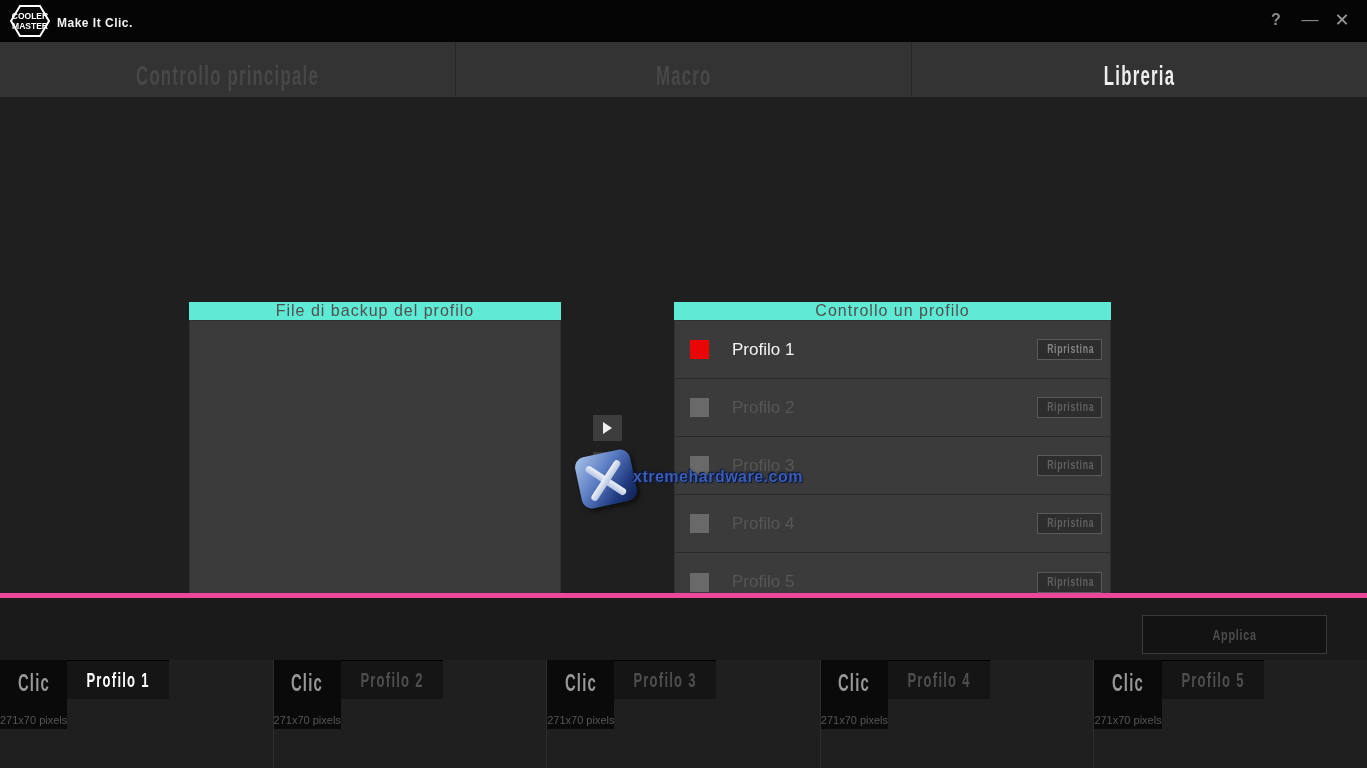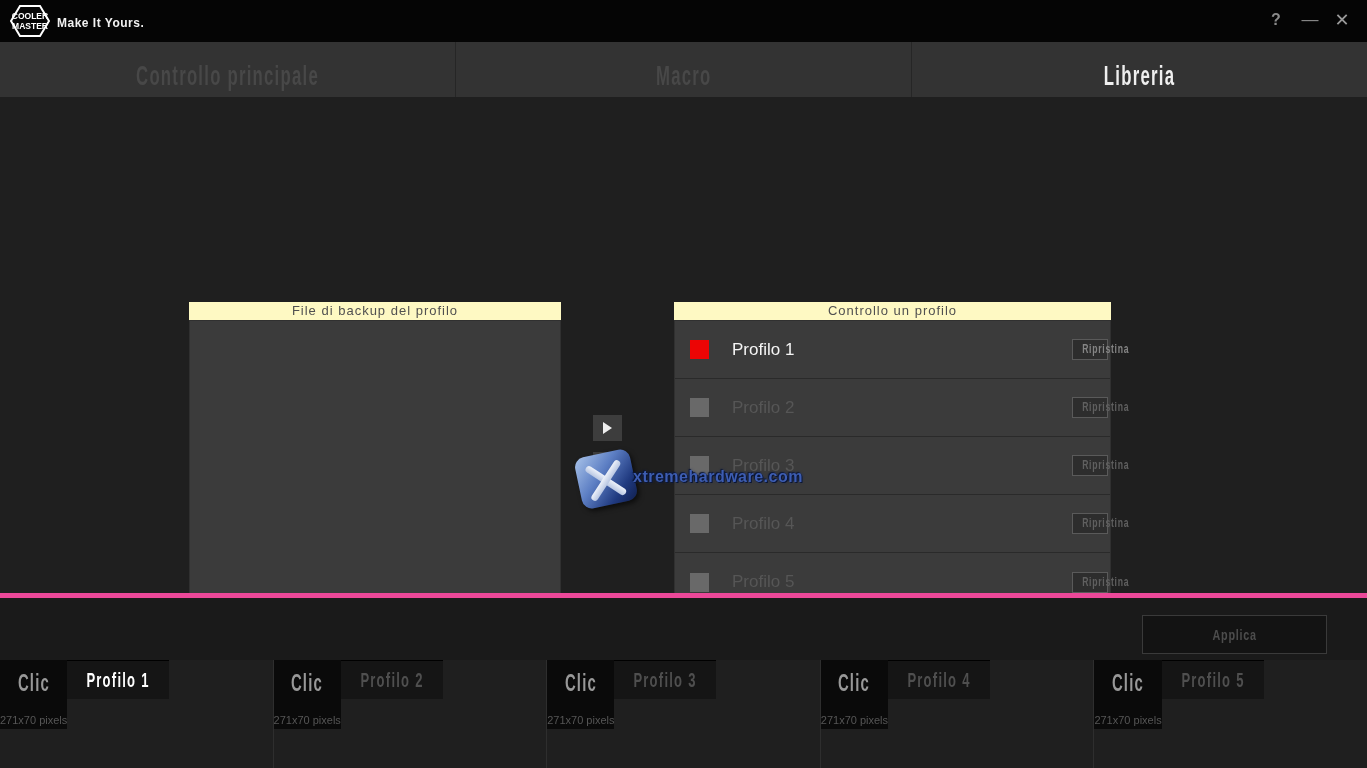--- a/index.html
+++ b/index.html
@@ -22,21 +22,21 @@
 
   
   .tabbar { position:absolute; top:42px; left:0; width:100%; height:72px; display:flex; background:#333333; }
   .tab { flex:1; display:flex; align-items:center; justify-content:center; font-size:27px; color:#484848; border-right:1px solid #262626; border-bottom:4px solid #3a3a3a; cursor:pointer; }
   .tab:last-child { border-right:none; }
   .tab.active { color:#efefef; border-bottom-color:#bb1212; }
 
   
   .main { position:absolute; top:97px; left:0; width:100%; height:496px; background:#1f1f1f; }
 
-  .panel-header { position:absolute; height:18px; background:#fef9c3; color:#505050; font-size:13px; letter-spacing:1px; text-align:center; line-height:18px; }
+  .panel-header { position:absolute; height:18px; background:#5eead4; color:#505050; font-size:16px; letter-spacing:1px; text-align:center; line-height:18px; }
   .panel-body { position:absolute; background:#3b3b3b; border:1px solid #303030; }
 
   .backup-header { left:189px; top:205px; width:372px; }
   .backup-body { left:189px; top:223px; width:372px; height:292px; }
 
   .small-btn { position:absolute; height:21px; background:#323232; border:1px solid #3d3d3d; color:#585858; font-size:12px; text-align:center; line-height:19px; cursor:pointer; }
   .btn-elimina { left:190px; top:525px; width:65px; }
   .btn-imposta { left:417px; top:525px; width:66px; }
   .btn-esporta { left:494px; top:525px; width:67px; }
 
@@ -56,21 +56,21 @@
 
   
   .profile-header { left:674px; top:205px; width:437px; }
   .profile-body { left:674px; top:223px; width:437px; height:296px; padding:0; }
   .profile-row { position:relative; height:58px; border-bottom:1px solid #2a2a2a; display:flex; align-items:center; cursor:pointer; }
   .profile-row:last-child { border-bottom:none; }
   .checkbox { width:19px; height:19px; margin-left:15px; background:#696969; cursor:pointer; }
   .checkbox.selected { background:#ec0505; }
   .profile-label { margin-left:23px; font-size:17px; color:#565656; }
   .profile-row.active .profile-label { color:#f4f4f4; }
-  .restore-btn { margin-left:auto; margin-right:2px; width:36px; height:21px; background:#2d2d2d; border:1px solid #5a5a5a; color:#606060; font-size:12px; text-align:left; line-height:19px; cursor:pointer; }
+  .restore-btn { margin-left:auto; margin-right:8px; width:65px; height:21px; background:#2d2d2d; border:1px solid #5a5a5a; color:#606060; font-size:12px; text-align:left; line-height:19px; cursor:pointer; }
   .profile-row.active .restore-btn { color:#858585; }
 
   
   .footer { position:absolute; top:593px; left:0; width:100%; height:67px; background:#1a1a1a; border-top:5px solid #ec4899; }
   .apply-btn { position:absolute; left:1142px; top:17px; width:185px; height:39px; background:#131313; border:1px solid #3a3a3a; color:#4d4d4d; font-size:15px; text-align:center; line-height:37px; cursor:pointer; }
 
   
   .bottombar { position:absolute; top:660px; left:0; width:100%; height:108px; display:flex; }
   .bottom-cell { flex:1; display:flex; flex-direction:row; border-right:1px solid #2e2e2e; }
   .bottom-cell:last-child { border-right:none; }
@@ -84,21 +84,21 @@
 <body>
 
 <div class="page">
 
   <div class="titlebar">
     <svg class="logo" width="40" height="32" viewBox="0 0 40 32">
       <polygon points="10,1 30,1 39,16 30,31 10,31 1,16" fill="#060606" stroke="#ffffff" stroke-width="2"></polygon>
       <text x="20" y="14" text-anchor="middle" fill="#ffffff" font-size="8.5" font-weight="bold" font-family="Liberation Sans, sans-serif">COOLER</text>
       <text x="20" y="24" text-anchor="middle" fill="#ffffff" font-size="8.5" font-weight="bold" font-family="Liberation Sans, sans-serif">MASTER</text>
     </svg>
-    <span class="tagline">Make It Yours.</span>
+    <span class="tagline">Make It Clic.</span>
     <span class="winbtn help">?</span>
     <span class="winbtn min">—</span>
     <span class="winbtn close">✕</span>
   </div>
 
   <div class="tabbar">
     <div class="tab">
         <span class="cond">Controllo principale</span>
       </div>
     <div class="tab">

